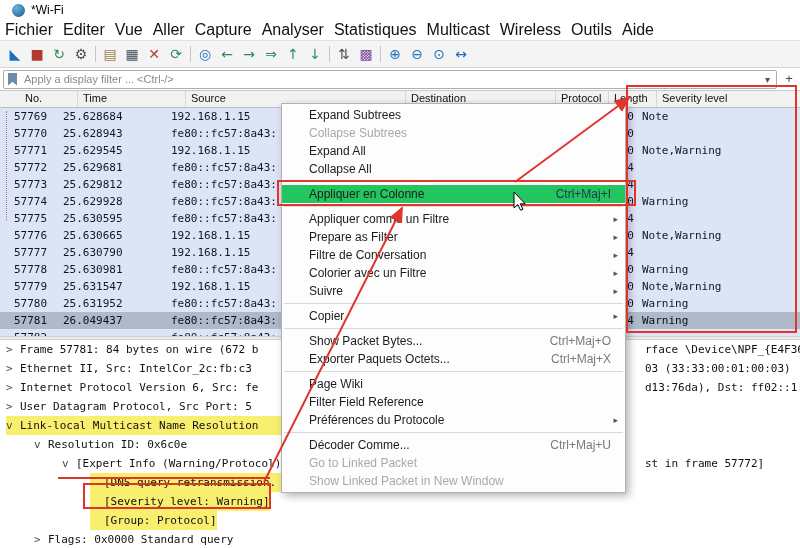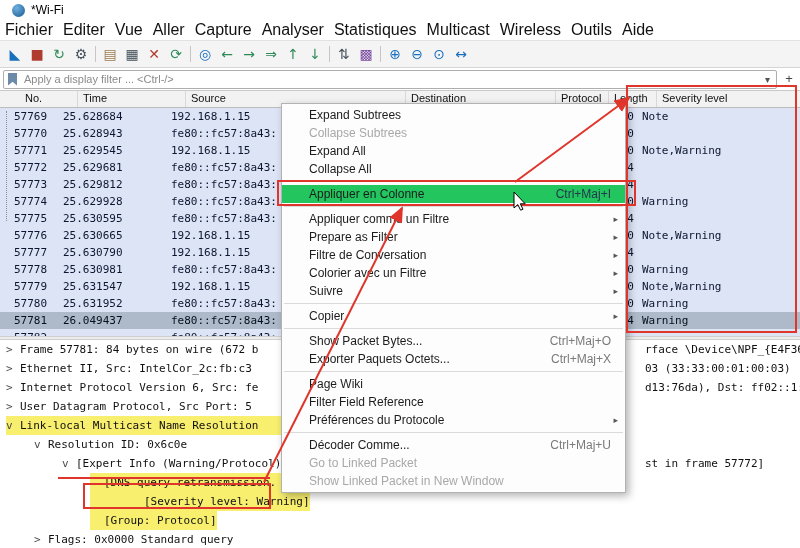--- a/index.html
+++ b/index.html
@@ -272,21 +272,21 @@
 
   <div class="detail" id="detailpane">
       <div class="dline"><span class="dinner" style="margin-left: 6px;"><span class="dexp">&gt;</span><span class="dtext">Frame 57781: 84 bytes on wire (672 b</span></span><span class="dright">rface \Device\NPF_{E4F366F4-A080-</span></div>
       <div class="dline"><span class="dinner" style="margin-left: 6px;"><span class="dexp">&gt;</span><span class="dtext">Ethernet II, Src: IntelCor_2c:fb:c3</span></span><span class="dright">03 (33:33:00:01:00:03)</span></div>
       <div class="dline"><span class="dinner" style="margin-left: 6px;"><span class="dexp">&gt;</span><span class="dtext">Internet Protocol Version 6, Src: fe</span></span><span class="dright">d13:76da), Dst: ff02::1:3 (ff02:</span></div>
       <div class="dline"><span class="dinner" style="margin-left: 6px;"><span class="dexp">&gt;</span><span class="dtext">User Datagram Protocol, Src Port: 5</span></span></div>
       <div class="dline"><span class="dinner yellow bar" style="margin-left: 6px;"><span class="dexp">v</span><span class="dtext">Link-local Multicast Name Resolution</span></span></div>
       <div class="dline"><span class="dinner" style="margin-left: 34px;"><span class="dexp">v</span><span class="dtext">Resolution ID: 0x6c0e</span></span></div>
       <div class="dline"><span class="dinner" style="margin-left: 62px;"><span class="dexp">v</span><span class="dtext">[Expert Info (Warning/Protocol)</span></span><span class="dright">st in frame 57772]</span></div>
       <div class="dline"><span class="dinner yellow" style="margin-left: 90px;"><span class="dexp"> </span><span class="dtext">[DNS query retransmission. C</span></span></div>
-      <div class="dline"><span class="dinner yellow" style="margin-left: 90px; padding-left: 40px;"><span class="dexp"> </span><span class="dtext">[Severity level: Warning]</span></span></div>
+      <div class="dline"><span class="dinner yellow" style="margin-left: 90px;"><span class="dexp"> </span><span class="dtext">[Severity level: Warning]</span></span></div>
       <div class="dline"><span class="dinner yellow" style="margin-left: 90px;"><span class="dexp"> </span><span class="dtext">[Group: Protocol]</span></span></div>
       <div class="dline"><span class="dinner" style="margin-left: 34px;"><span class="dexp">&gt;</span><span class="dtext">Flags: 0x0000 Standard query</span></span></div>
     </div>
 
   <div class="ctxmenu" id="ctxmenu">
       <div class="cm-item"><span class="cm-label">Expand Subtrees</span></div>
       <div class="cm-item dis"><span class="cm-label">Collapse Subtrees</span></div>
       <div class="cm-item"><span class="cm-label">Expand All</span></div>
       <div class="cm-item"><span class="cm-label">Collapse All</span></div>
       <div class="cm-sep"></div>

